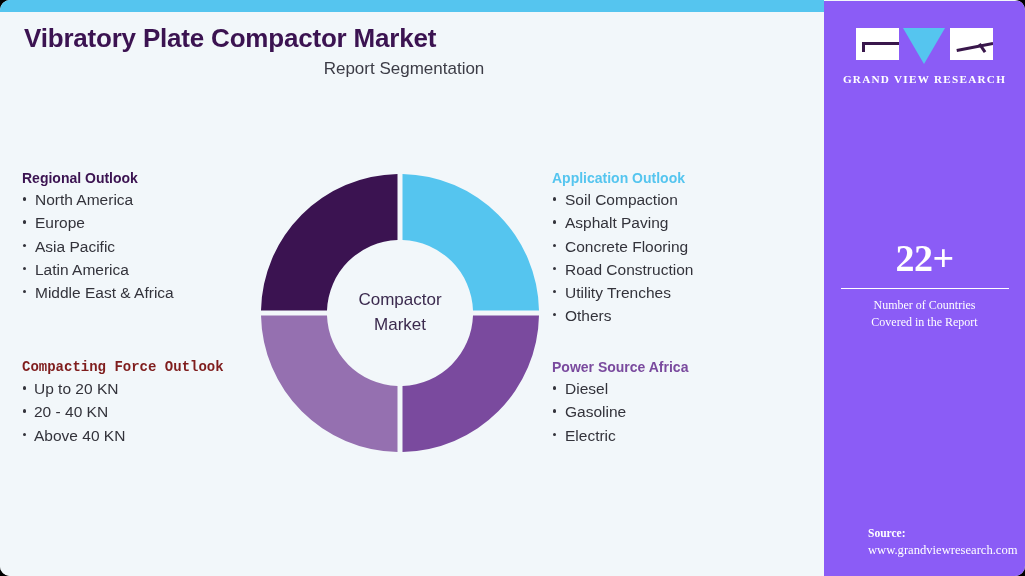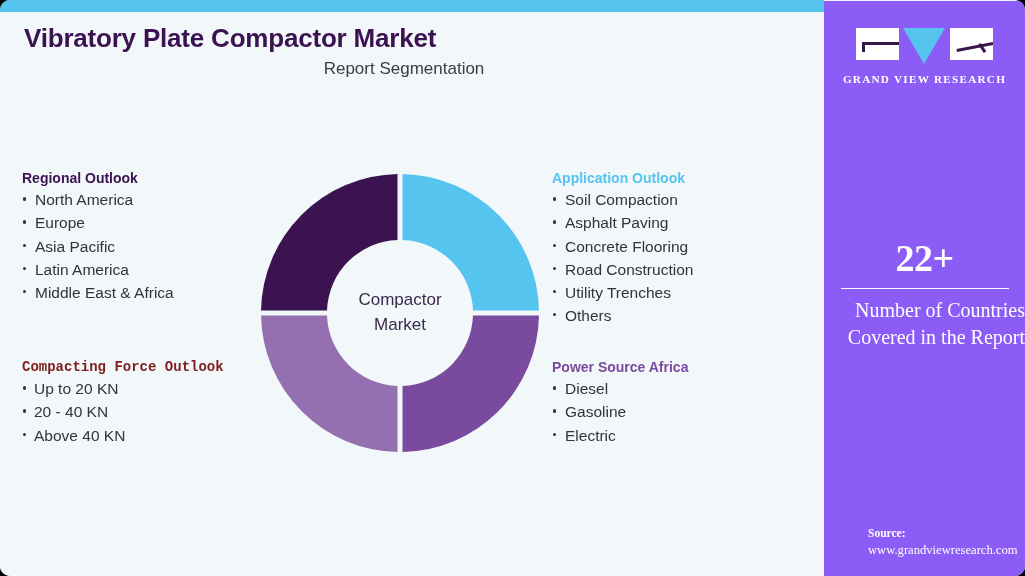--- a/index.html
+++ b/index.html
@@ -246,24 +246,23 @@
     color: #ffffff;
     letter-spacing: -0.5px;
   }
   .stat-divider {
     width: 168px;
     height: 1.5px;
     background: #ffffff;
     margin: 9px auto 8px auto;
   }
   .stat-caption {
-    font-size: 20px;
+    font-size: 12px;
     line-height: 1.35;
     color: #ffffff;
-    text-align: right;
   }
 
   .source-block {
     position: absolute;
     bottom: 18px;
     left: 14px;
     width: 186px;
     text-align: left;
     margin-left: 30px;
   }

